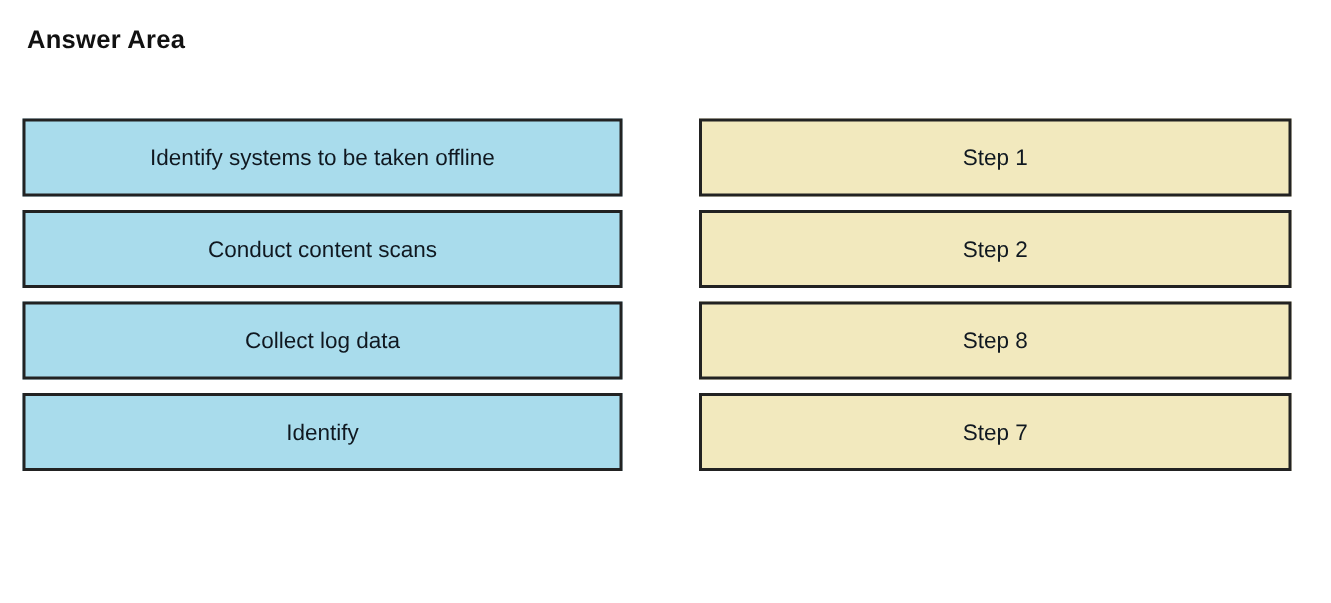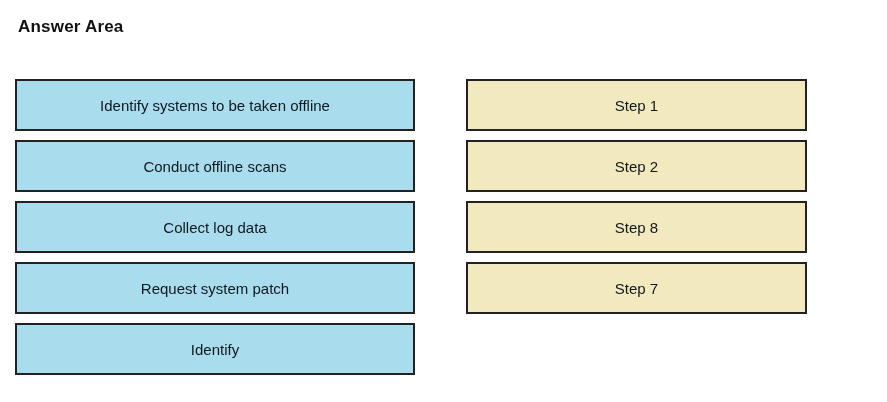--- a/index.html
+++ b/index.html
@@ -36,21 +36,21 @@
     left: 15px;
     top: 79px;
     display: flex;
   }
   .col {
     display: flex;
     flex-direction: column;
     gap: 9px;
   }
   .col.sources { width: 400px; margin-right: 51px; }
-  .col.targets { width: 341px; }
+  .col.targets { width: 395px; }
   .box {
     height: 52px;
     border: 2px solid var(--box-border);
     display: flex;
     align-items: center;
     justify-content: center;
     font-size: 15px;
     color: var(--box-text);
     text-align: center;
     cursor: default;
@@ -66,27 +66,24 @@
 
   <div class="answer-area-title">Answer Area</div>
 
   <div class="columns">
 
     <div class="col sources">
       <div class="box source">
         <span>Identify systems to be taken offline</span>
       </div>
       <div class="box source">
-        <span>Conduct offline scans</span>
+        <span>Conduct content scans</span>
       </div>
       <div class="box source">
         <span>Collect log data</span>
-      </div>
-      <div class="box source">
-        <span>Request system patch</span>
       </div>
       <div class="box source">
         <span>Identify</span>
       </div>
     </div>
 
     <div class="col targets">
       <div class="box target">
         <span>Step 1</span>
       </div>

